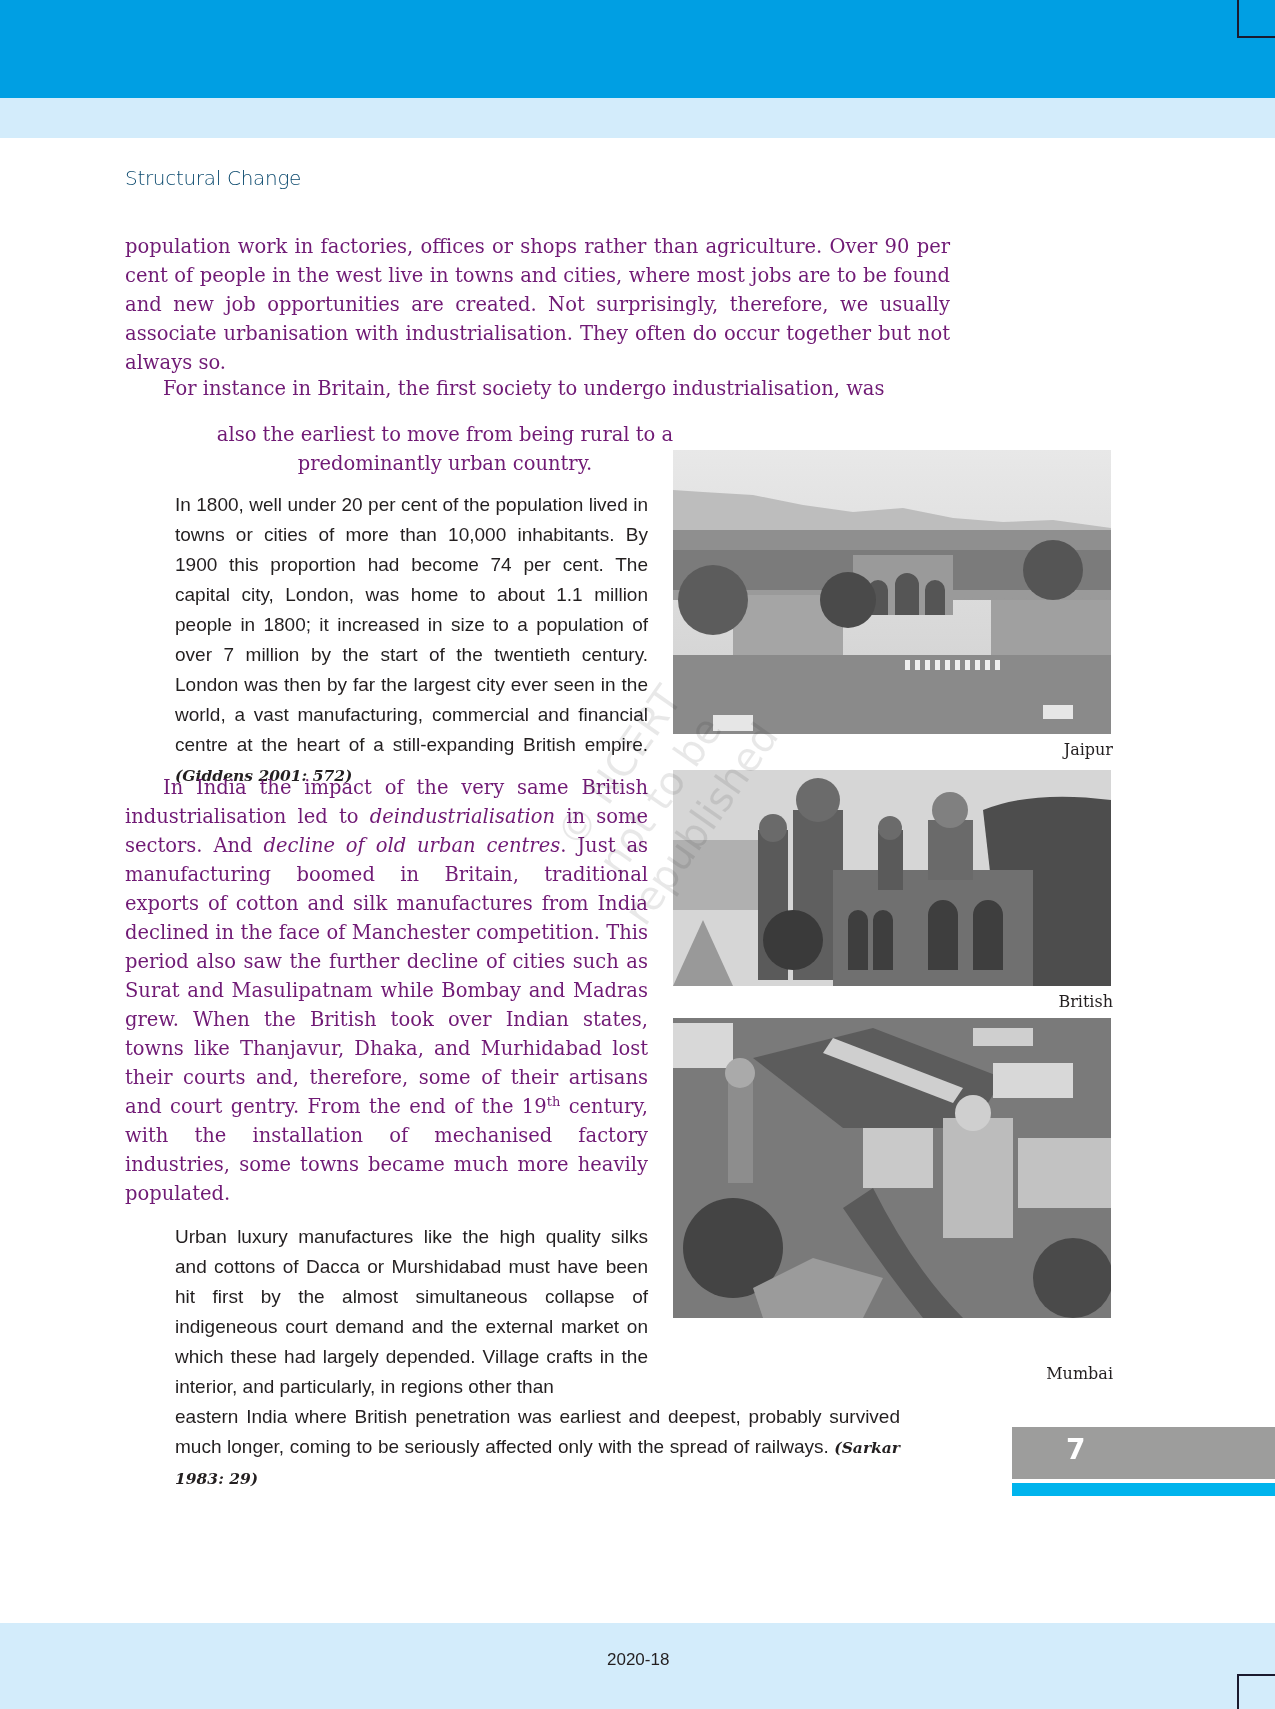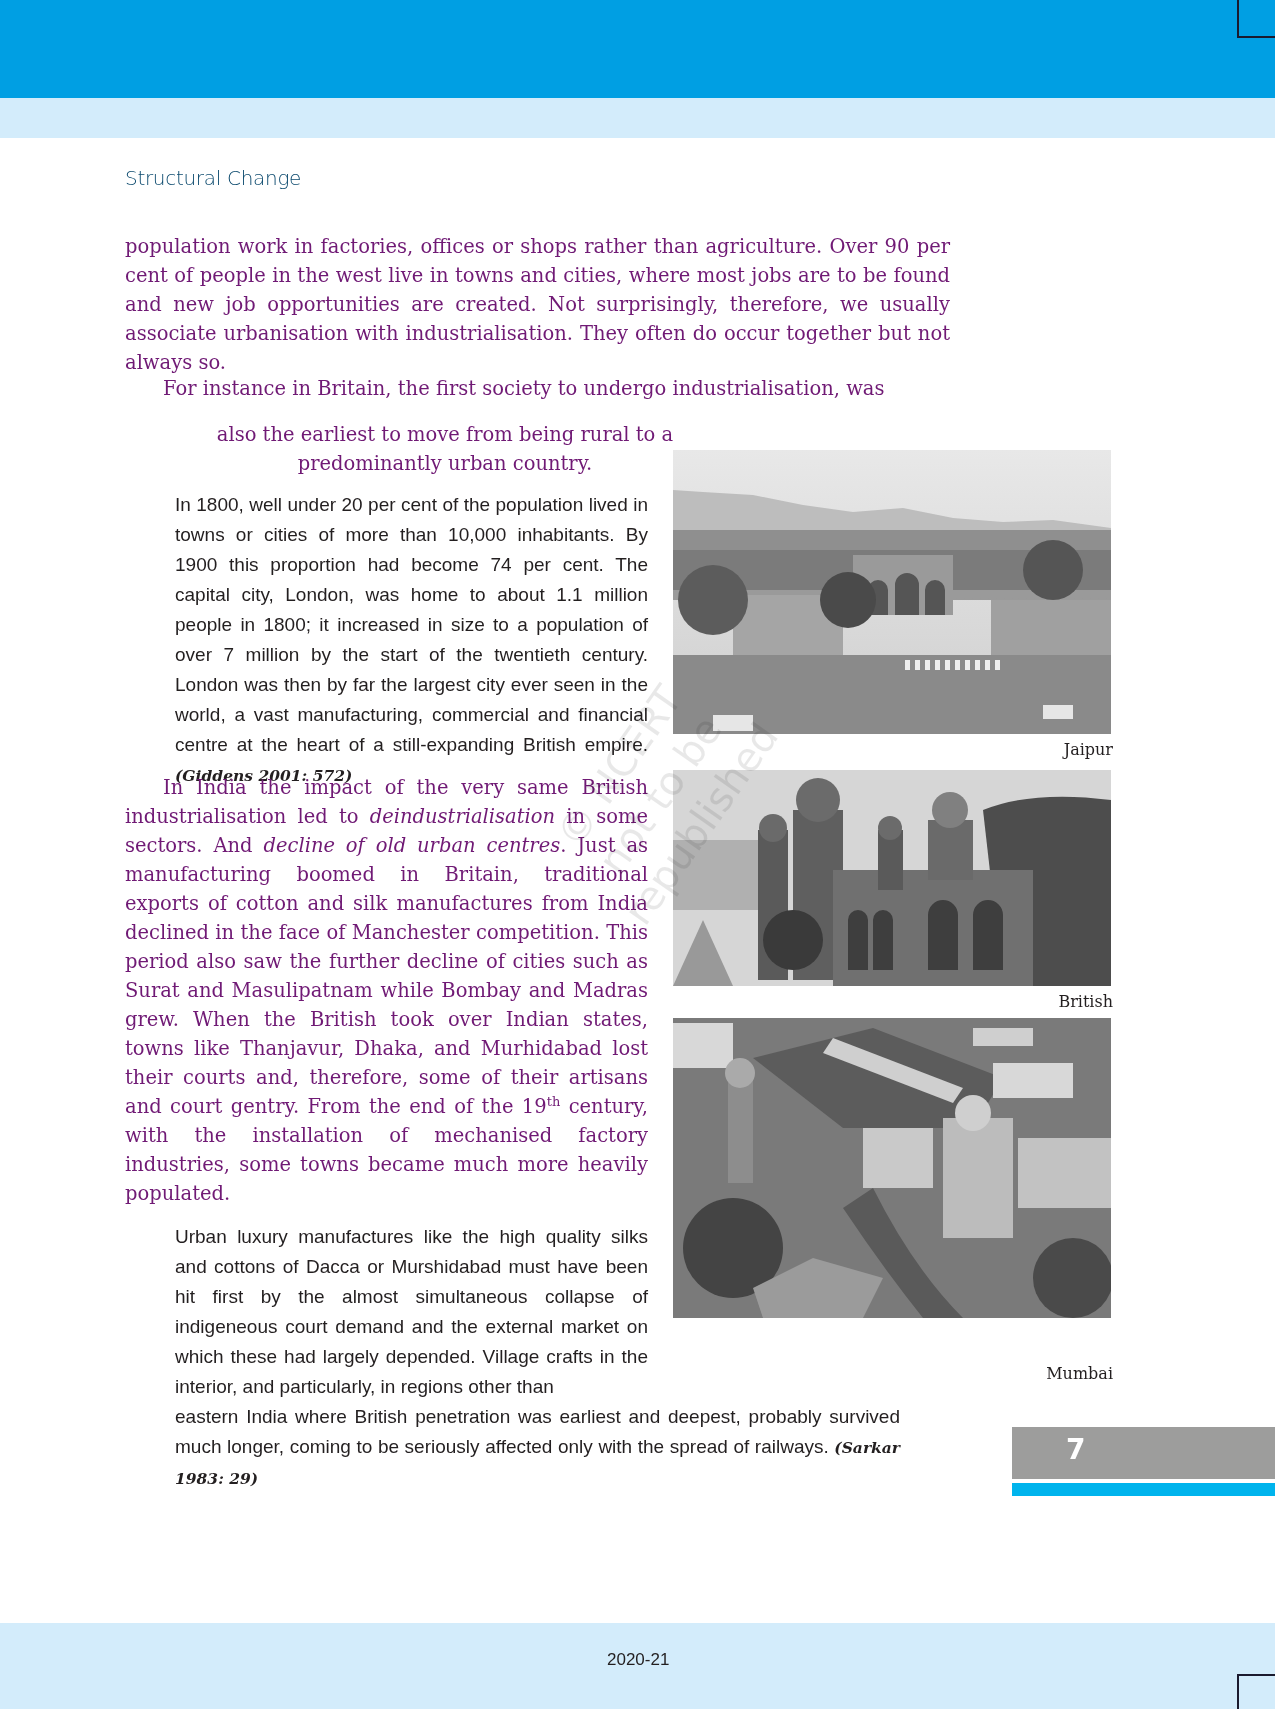--- a/index.html
+++ b/index.html
@@ -163,14 +163,14 @@
   <div>© NCERT</div>
   <div>not to be republished</div>
 </div>
 
 <div class="page-tab">
   <span class="page-num">7</span>
 </div>
 <div class="page-tab-stripe"></div>
 
 <div class="bottom-band"></div>
-<div class="year">2020-21</div>
+<div class="year">2020-18</div>
 <div class="crop-mark-bottom"></div>
 
 </body></html>

